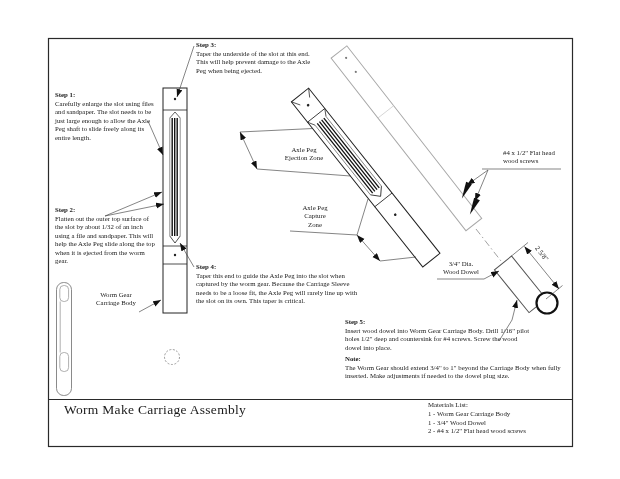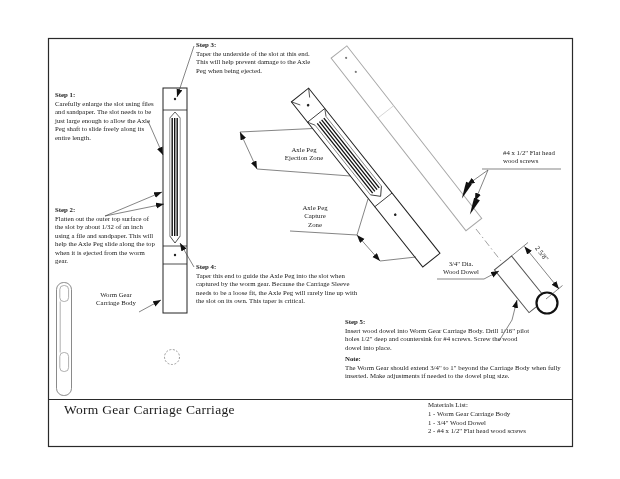--- a/index.html
+++ b/index.html
@@ -166,21 +166,21 @@
 
   <div class="lbl" style="left:92px;top:291px;width:48px">Worm Gear
 Carriage Body</div>
 
   <div class="lbl" style="left:436px;top:260px;width:50px">3/4" Dia.
 Wood Dowel</div>
 
   <div class="lbl lbl-left" style="left:503px;top:149px;width:64px">#4 x 1/2" Flat head
 wood screws</div>
 
-  <div class="sheet-title">Worm Gear Carriage Carriage</div>
+  <div class="sheet-title">Worm Make Carriage Assembly</div>
 
   <div class="materials">
     <div>Materials List:</div>
     <div>1 - Worm Gear Carriage Body</div>
     <div>1 - 3/4" Wood Dowel</div>
     <div>2 - #4 x 1/2" Flat head wood screws</div>
   </div>
 
 </div>
 

